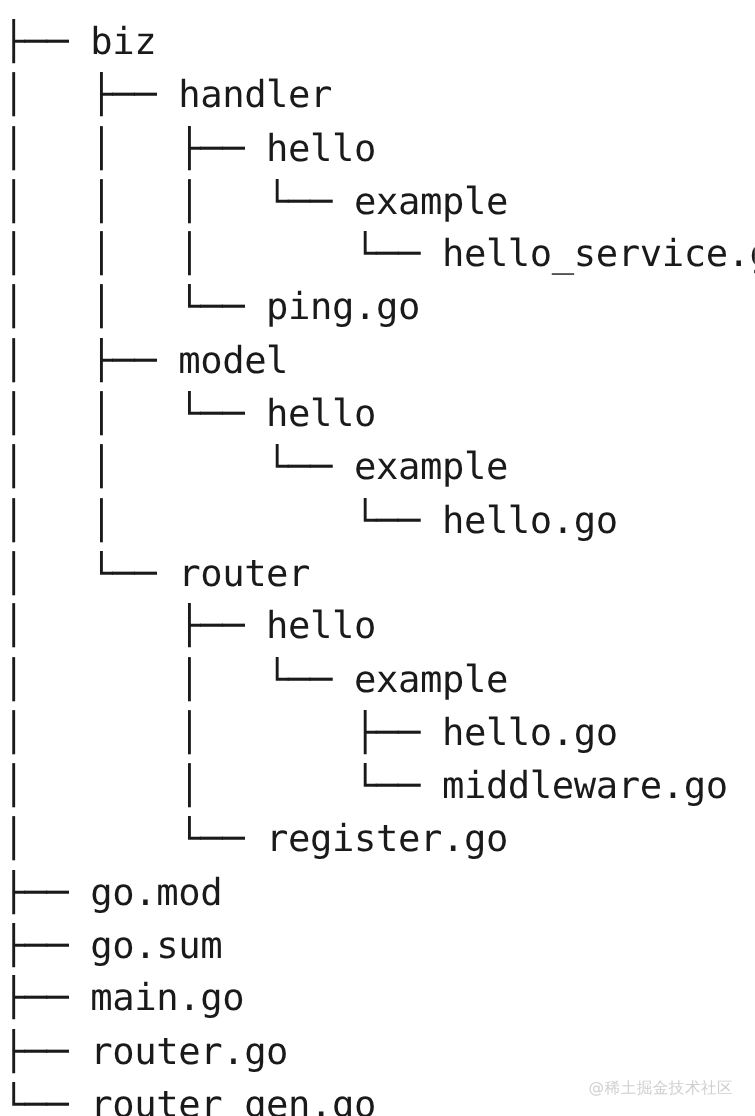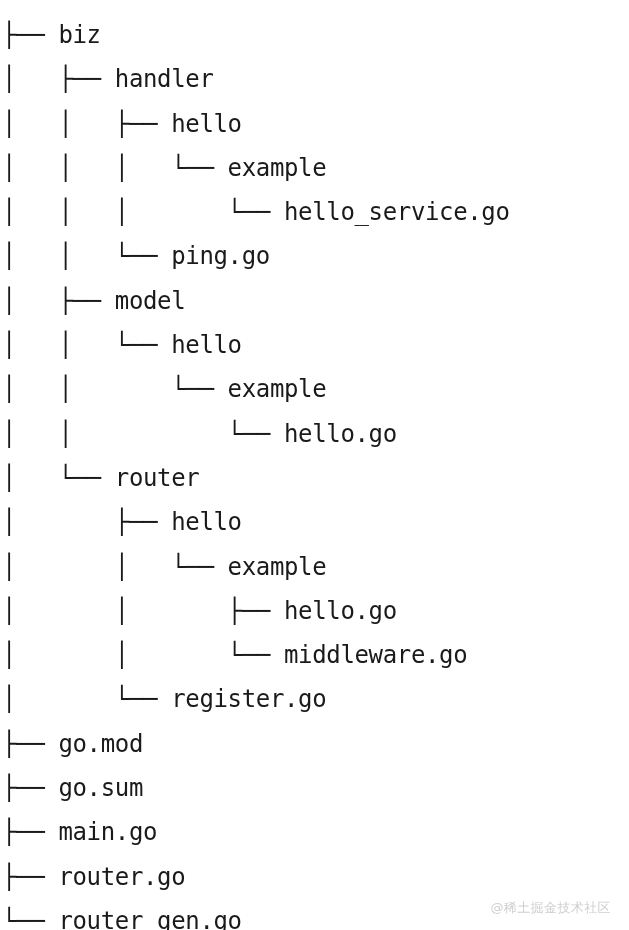--- a/index.html
+++ b/index.html
@@ -22,21 +22,21 @@
     top: 0;
     width: 629px;
     padding-left: 2px;
     box-sizing: border-box;
   }
 
   .tree-line {
     display: block;
     white-space: pre;
     font-family: "DejaVu Sans Mono", "Liberation Mono", monospace;
-    font-size: 24px;
+    font-size: 31px;
     line-height: 44.3px;
     letter-spacing: -0.35px;
     color: #1a1a1a;
     font-weight: 400;
     -webkit-font-smoothing: antialiased;
   }
 
   #watermark {
     position: absolute;
     right: 18px;

